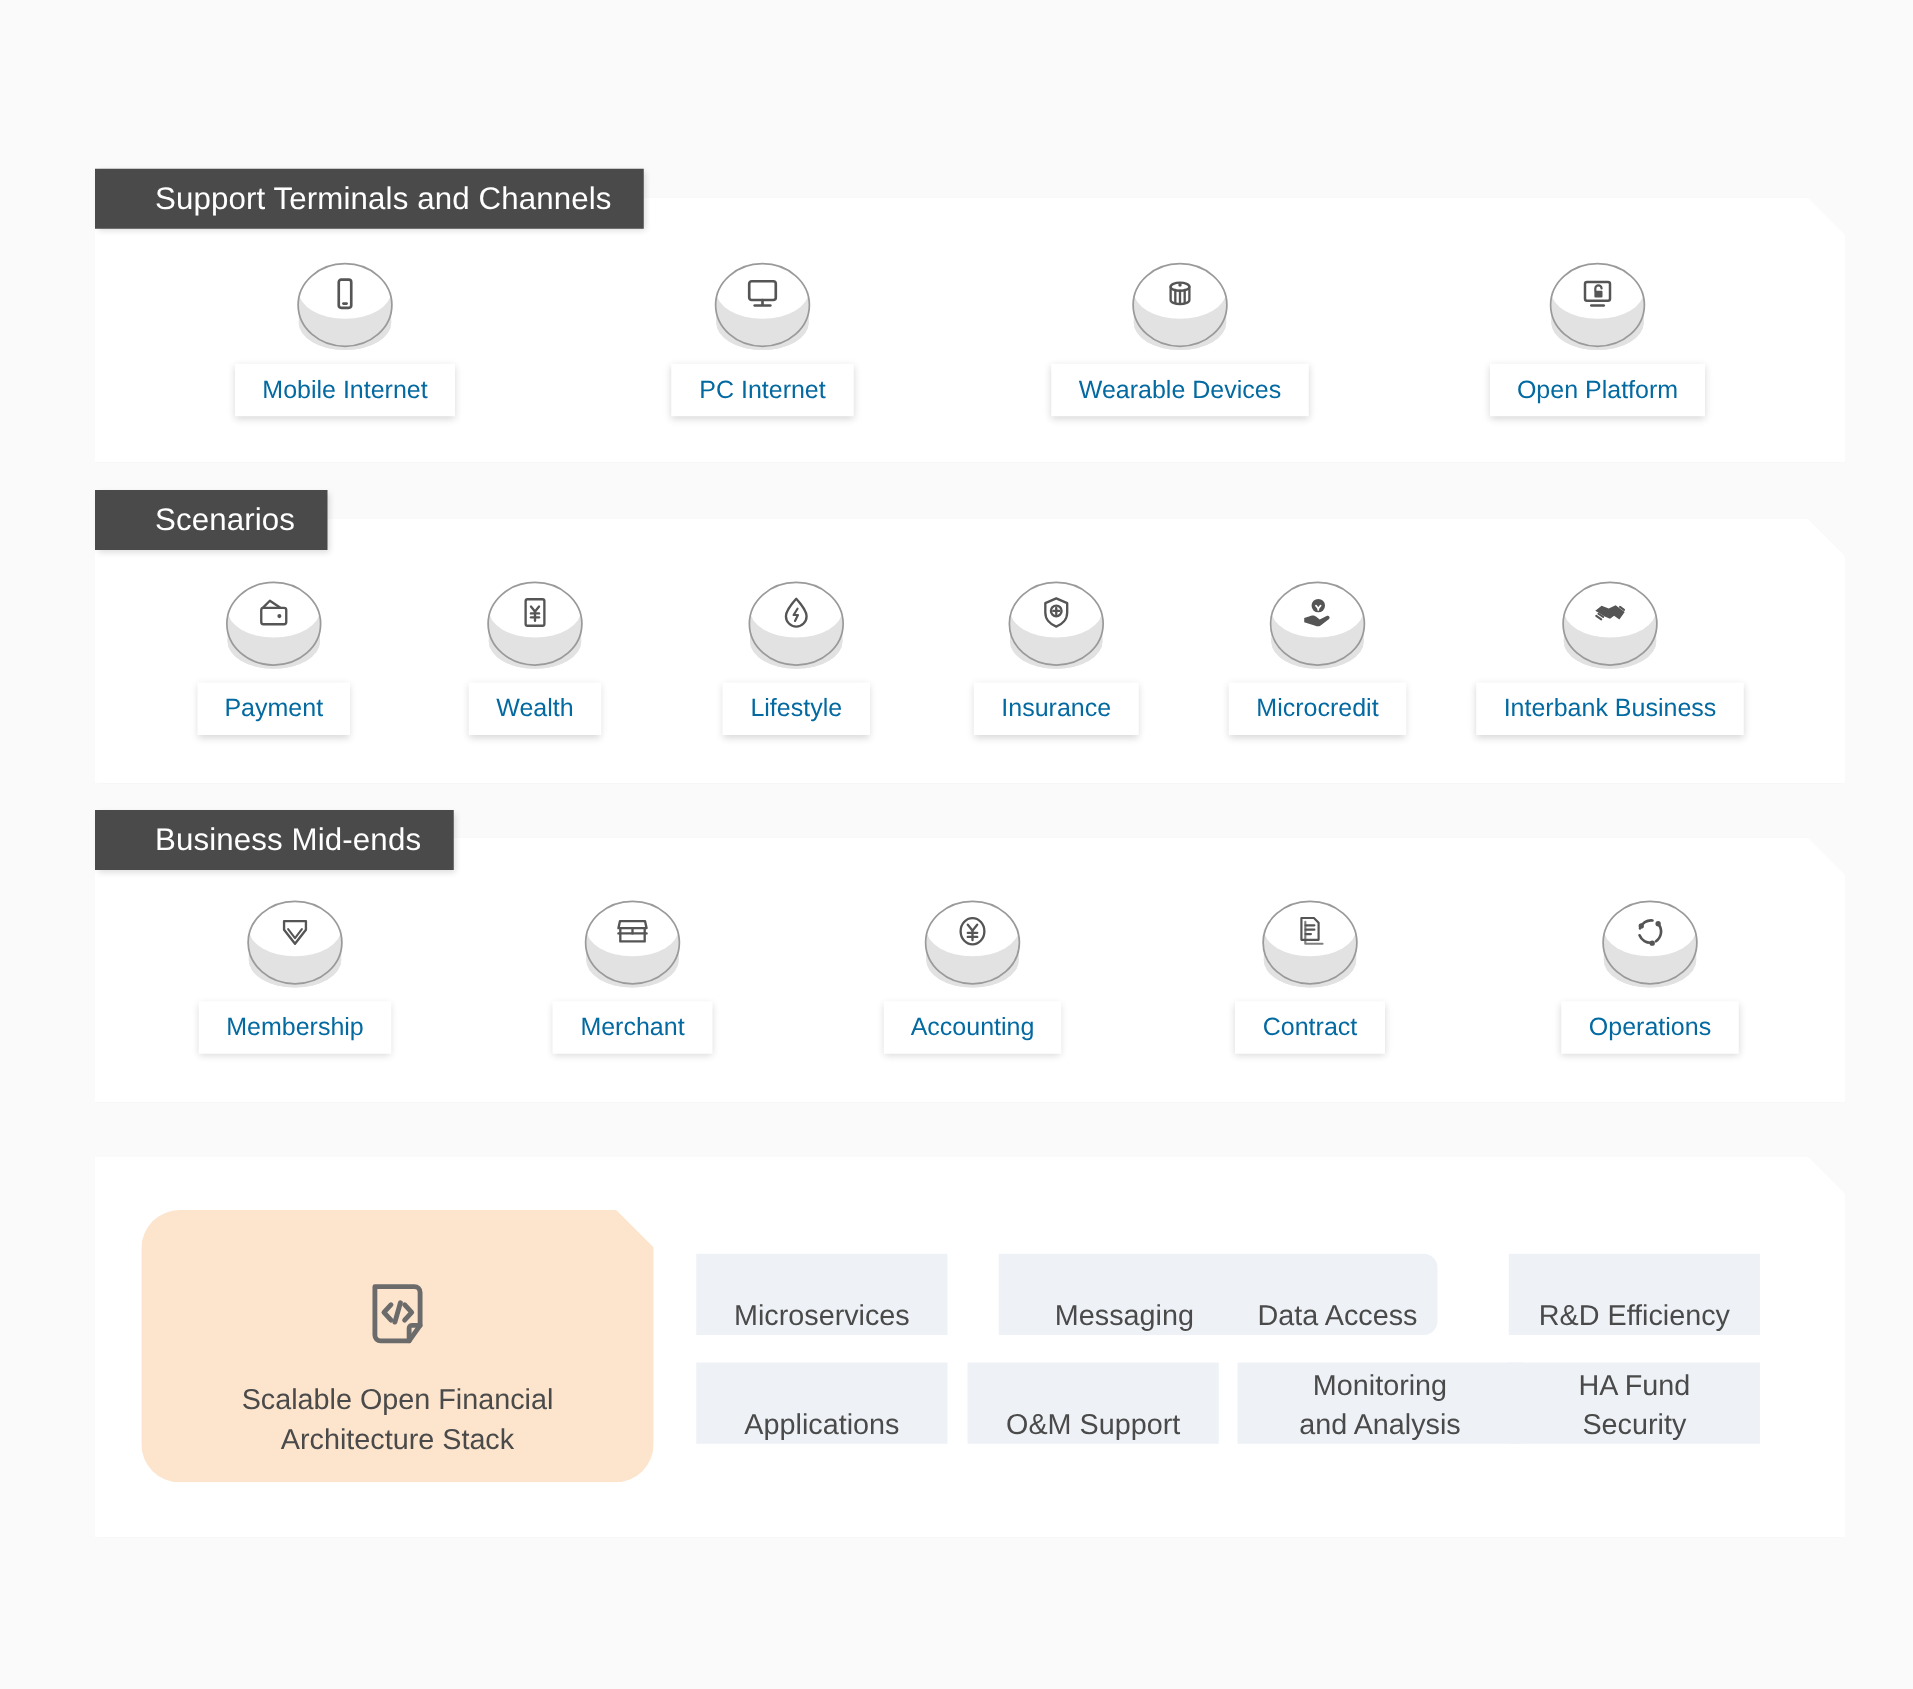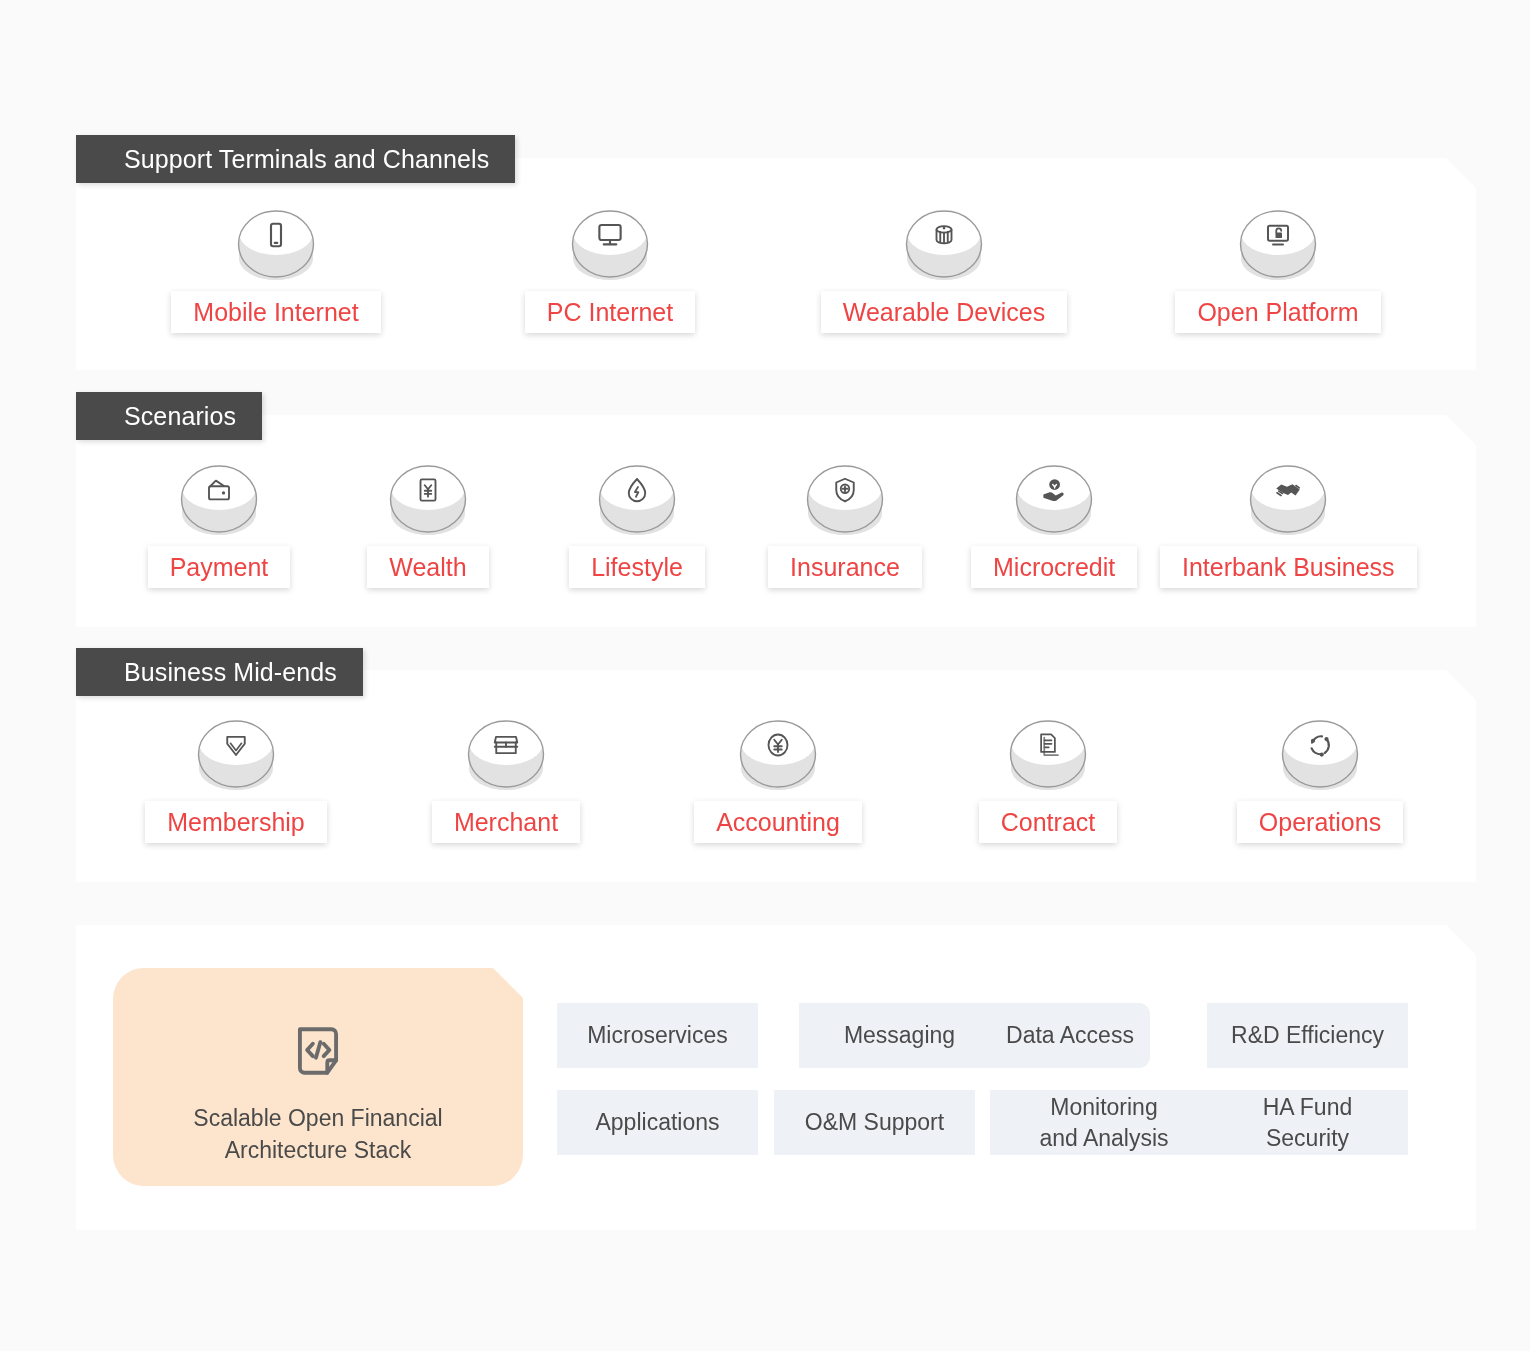--- a/index.html
+++ b/index.html
@@ -72,22 +72,22 @@
   .puck .glyph svg {
     width: 30px;
     height: 30px;
     display: block;
   }
 
   
   .chip {
     background: #ffffff;
     box-shadow: 0 2px 6px rgba(0,0,0,0.16);
-    font-size: 25px;
-    color: #ef4444;
+    font-size: 20px;
+    color: #0369a1;
     height: 42px;
     line-height: 42px;
     white-space: nowrap;
     padding: 0 22px;
     display: inline-block;
     box-sizing: border-box;
     margin-top: 6px;
   }
 
   
@@ -108,21 +108,21 @@
     color: #4a4a4a;
     margin-top: 16px;
     padding: 0 22px;
   }
   .cap-tile {
     position: absolute;
     background: #eef2f6;
     color: #4a4a4a;
     font-size: 23px;
     display: flex;
-    align-items: center;
+    align-items: flex-end;
     justify-content: center;
     text-align: center;
     line-height: 31px;
     box-sizing: border-box;
   }
 </style>
 </head>
 <body>
 
 <div class="diagram">

